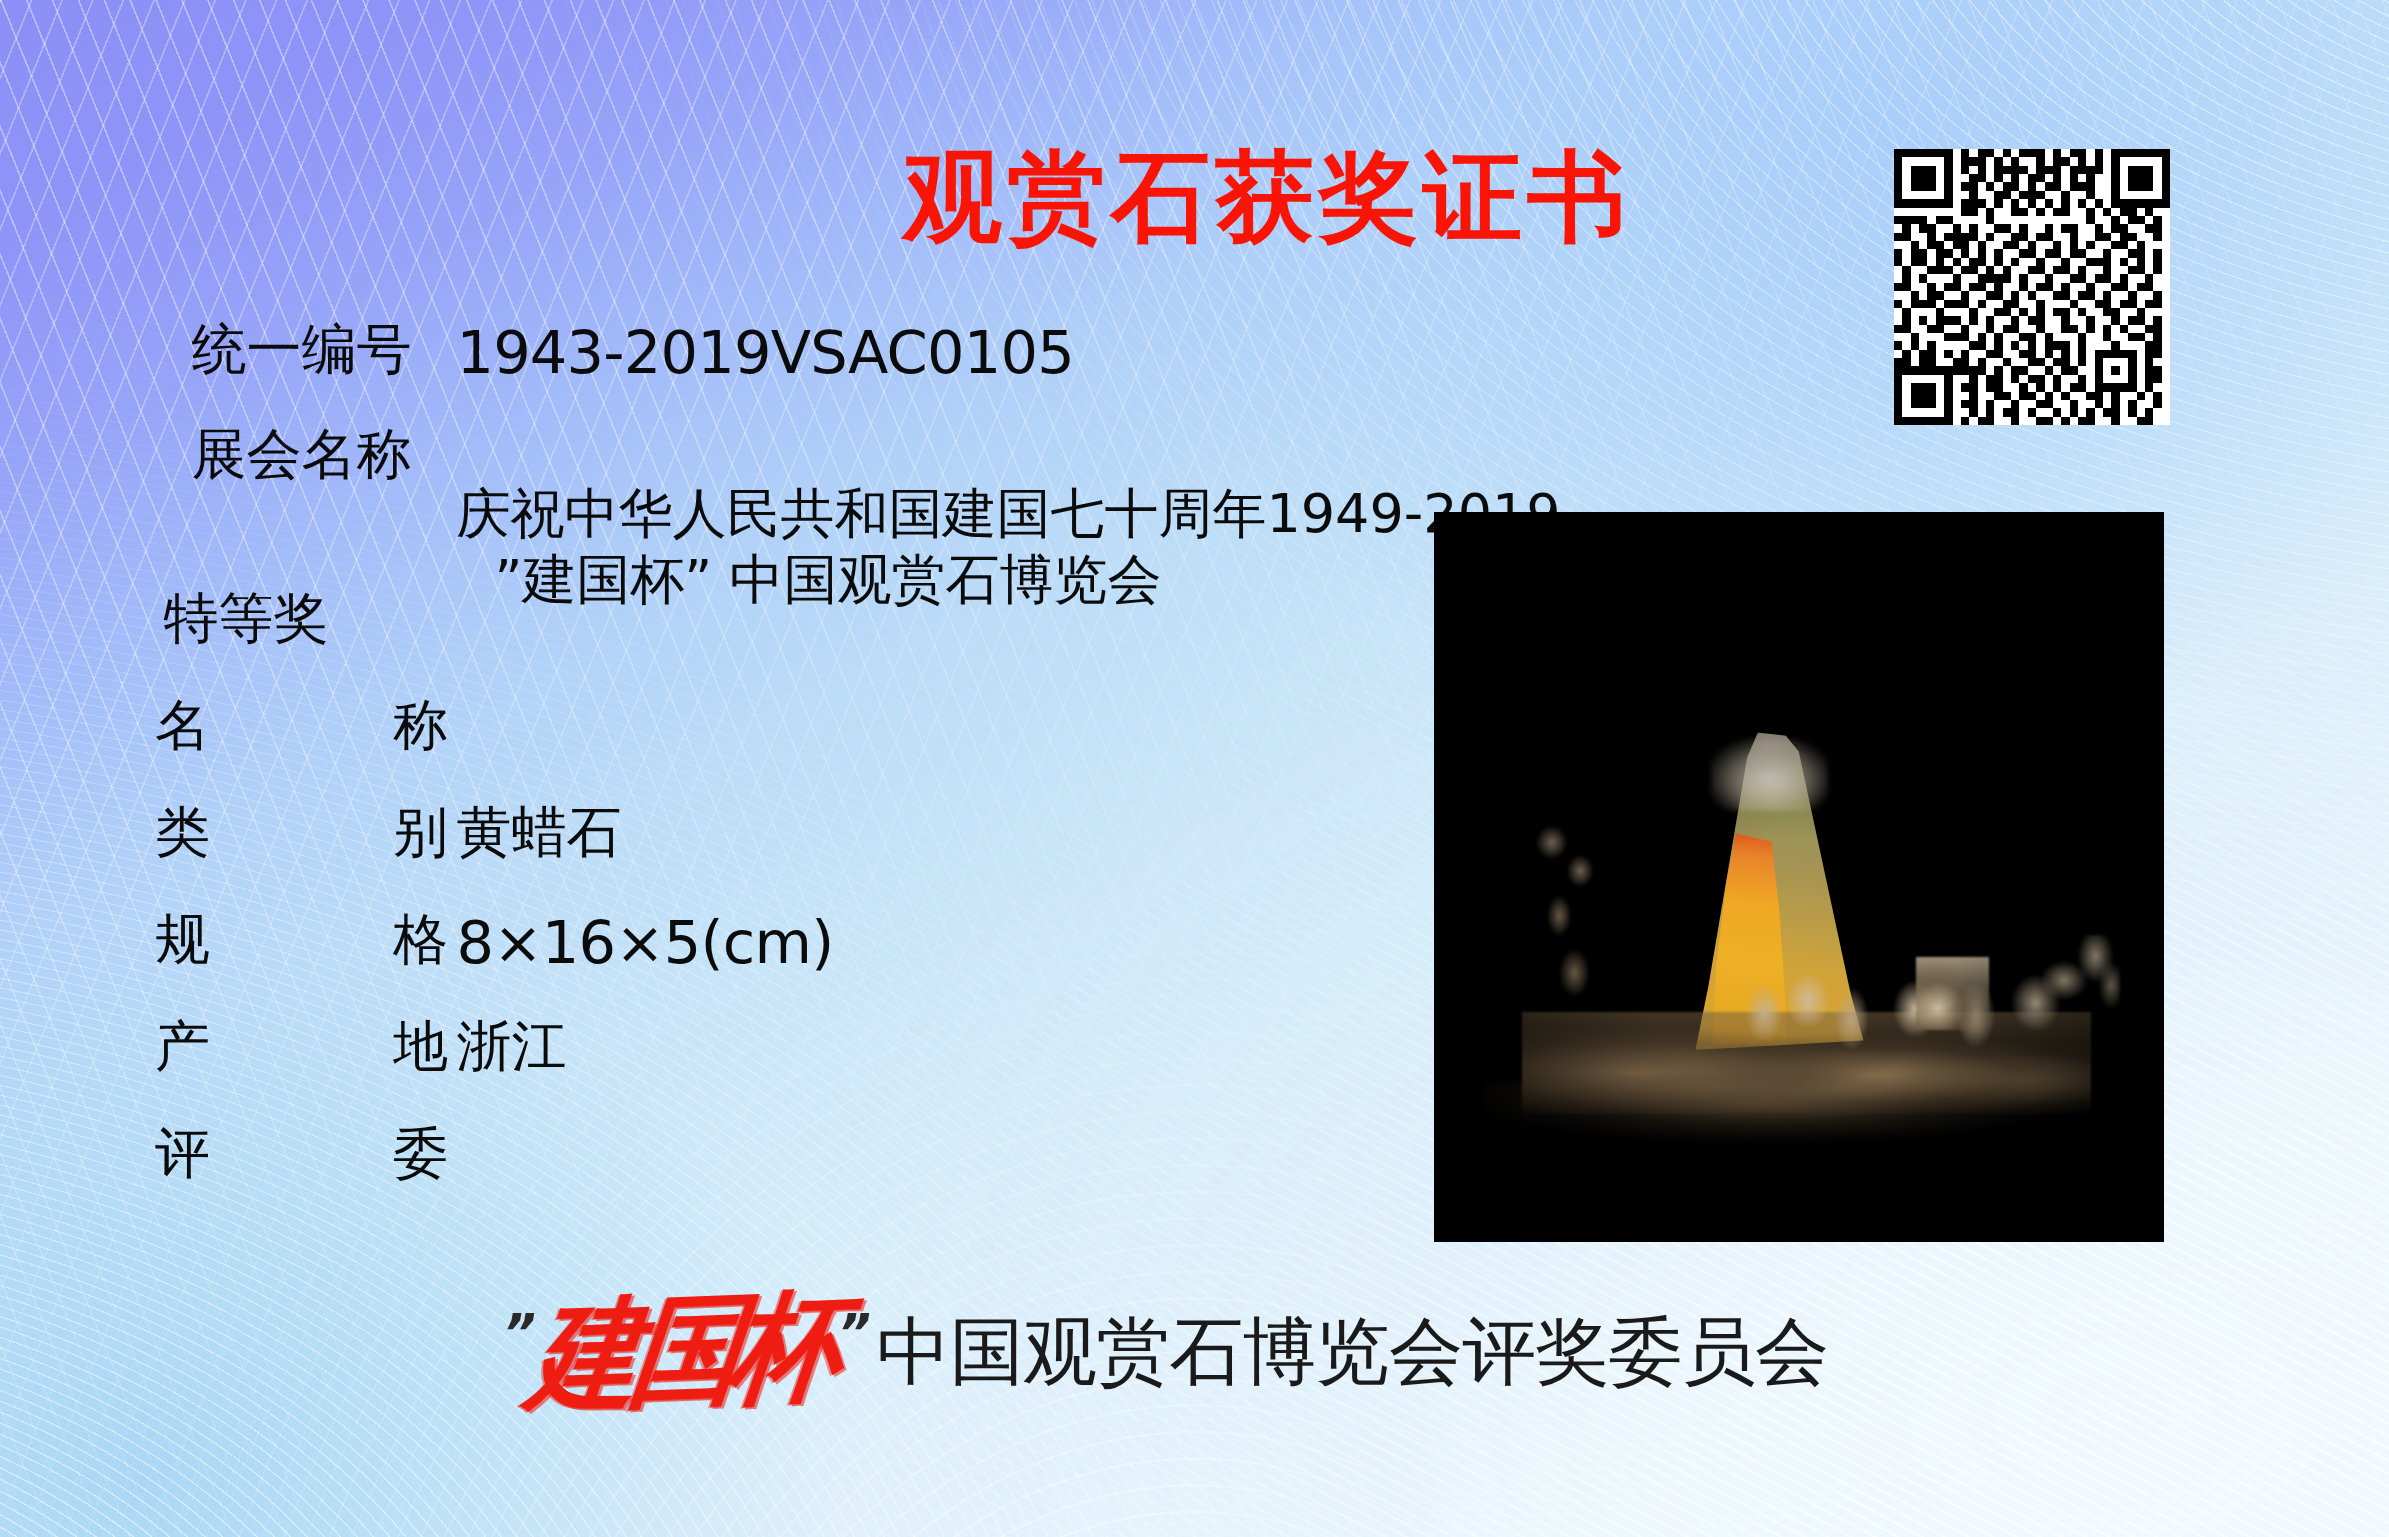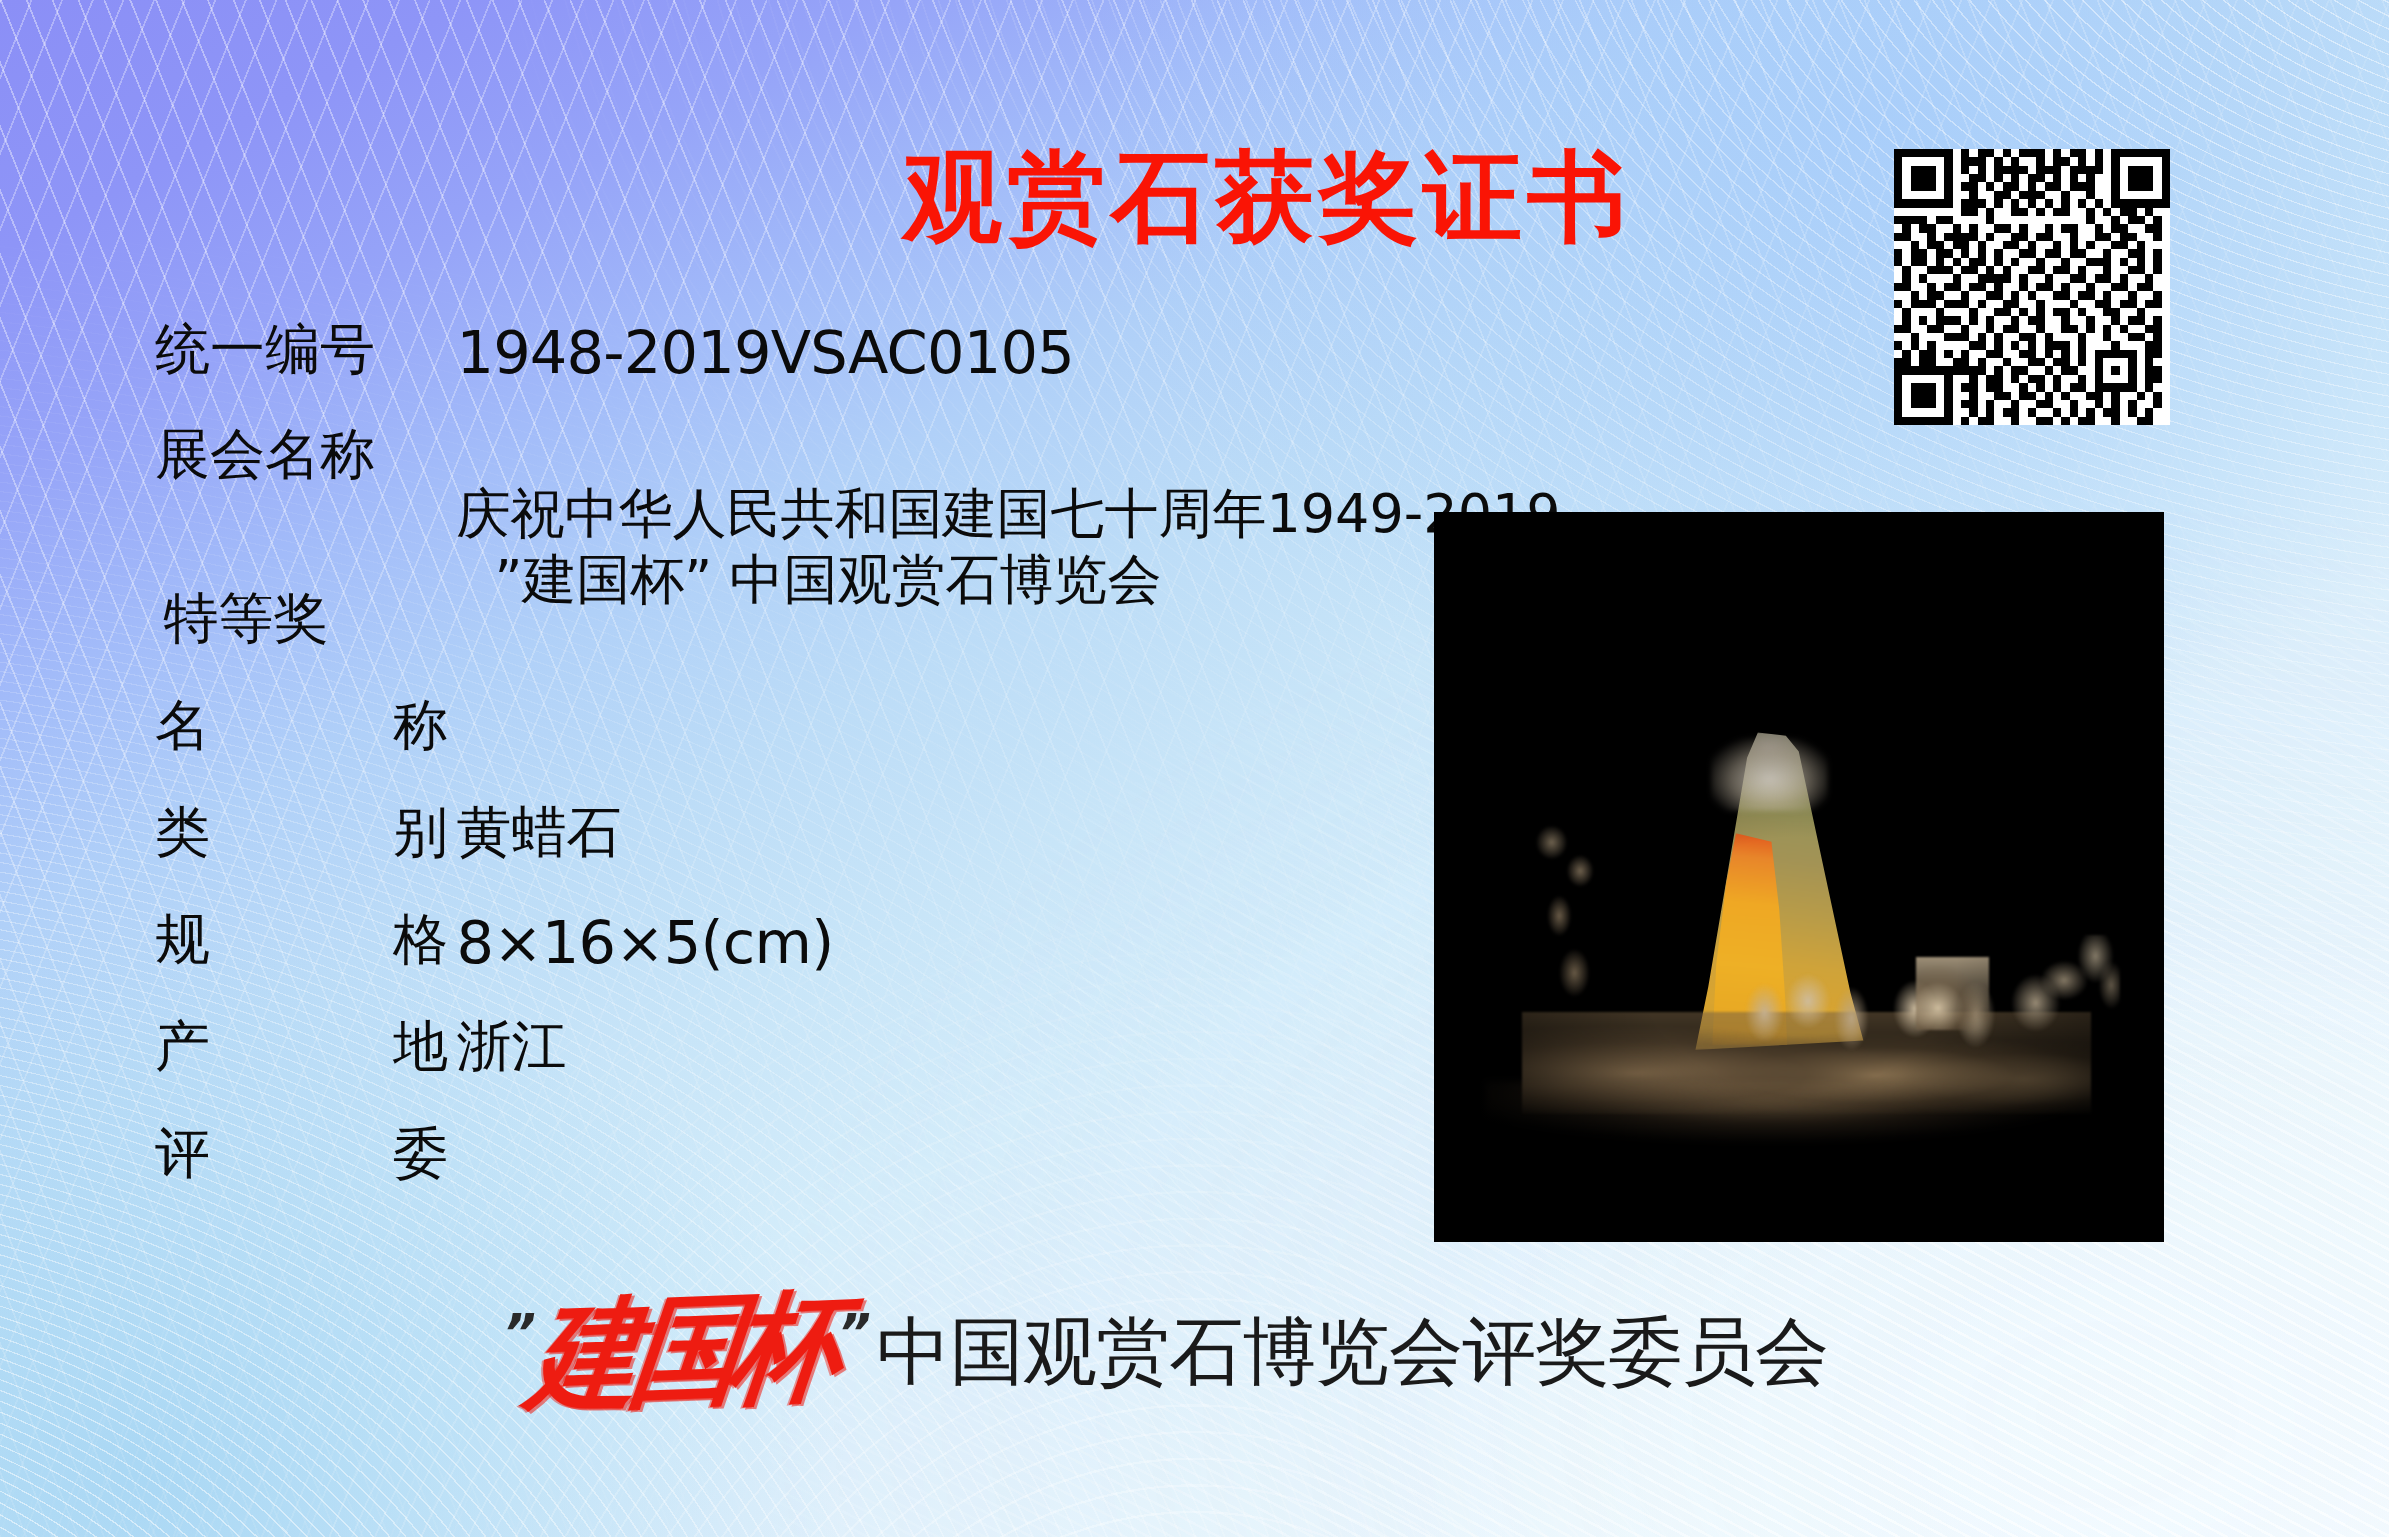--- a/index.html
+++ b/index.html
@@ -76,21 +76,21 @@
 
   
   .fields{position:absolute;left:155px;top:310px;width:1757px;}
   .row{display:flex;align-items:flex-start;margin-bottom:5px;}
   .lbl{
     width:293px;flex:0 0 293px;
     color:#0b0b0b;font-size:55px;font-weight:400;line-height:1.45;
     font-family:"DejaVu Sans","Liberation Sans",sans-serif;
     display:flex;justify-content:space-between;
   }
-  .lbl.solid{display:block;letter-spacing:0;}
+  .lbl.solid{display:block;letter-spacing:0;text-align:center;}
   .val{
     color:#0b0b0b;font-size:55px;font-weight:400;line-height:1.45;
     white-space:pre-line;padding-left:8.4px;
     font-family:"DejaVu Sans","Liberation Sans",sans-serif;
   }
   .val.num{font-size:59px;letter-spacing:-0.8px;}
   .r-code{height:100px;}
   .r-expo{height:159px;}
   .r-expo .val{line-height:1.22;font-size:54px;}
   .r-expo .val .ln2{display:block;padding-left:38px;}
@@ -533,21 +533,21 @@
         <rect x="26" y="32" width="1" height="1"></rect>
           <rect x="29" y="32" width="2" height="1"></rect>
       </g>
     </svg>
   </div>
 
   <div class="fields">
 
     <div class="row r-code">
       <div class="lbl solid">统一编号</div>
-      <div class="val num">1948-2019VSAC0105</div>
+      <div class="val num">1943-2019VSAC0105</div>
     </div>
 
     <div class="row r-expo">
       <div class="lbl solid">展会名称</div>
       <div class="val">
         <span>庆祝中华人民共和国建国七十周年1949-2019</span>
         <span class="ln2">”建国杯” 中国观赏石博览会</span>
       </div>
     </div>
 

